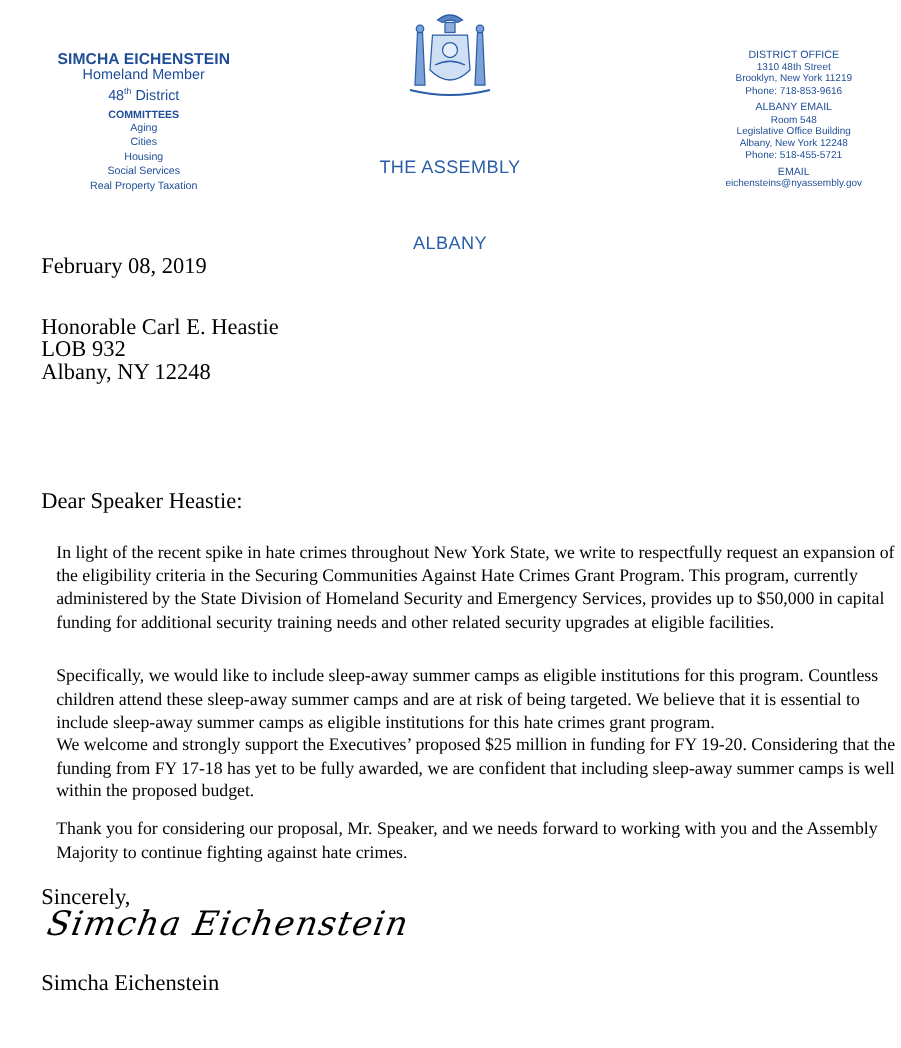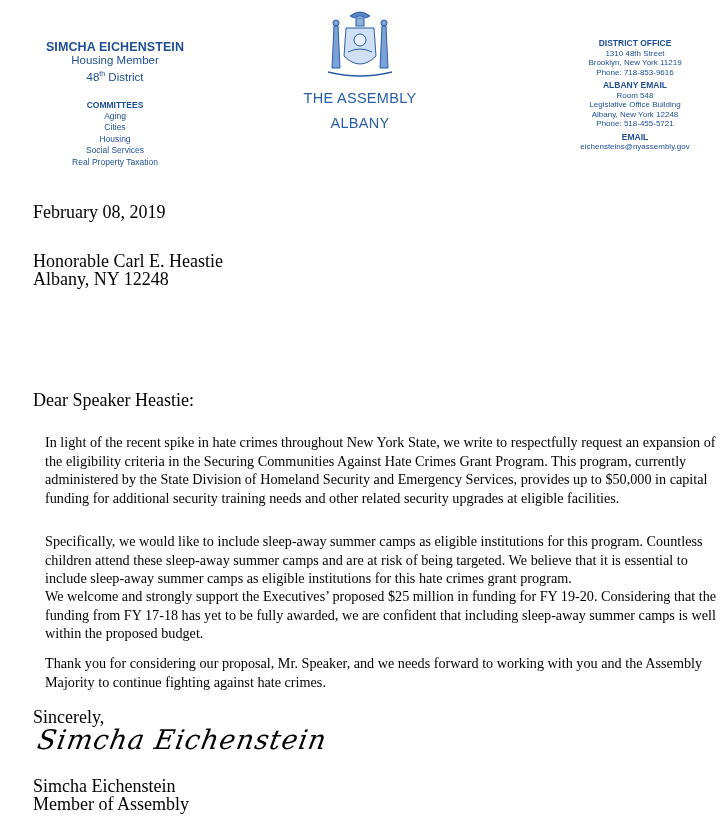--- a/index.html
+++ b/index.html
@@ -1,50 +1,50 @@
 <!DOCTYPE html>
 <html><head>
 <meta charset="utf-8">
 <style>
   html, body { margin: 0; padding: 0; background: #ffffff; }
   body { width: 721px; height: 838px; position: relative; overflow: hidden; font-family: "Liberation Serif", serif; color: #000; }
   .hdr { position: absolute; color: #1f4e96; font-family: "Liberation Sans", sans-serif; text-align: center; }
   .left-hdr { left: 10px; top: 40px; width: 210px; }
   .left-hdr .name { font-weight: bold; font-size: 12.5px; letter-spacing: 0.1px; line-height: 14px; }
   .left-hdr .role { font-size: 11.5px; line-height: 13px; }
-  .left-hdr .committees-title { font-weight: bold; font-size: 8.5px; margin-top: 16px; line-height: 11px; }
+  .left-hdr .committees-title { font-weight: bold; font-size: 8.5px; margin-top: 2px; line-height: 11px; }
   .left-hdr .committee { font-size: 8.5px; line-height: 11.5px; }
   .left-hdr sup { font-size: 7px; }
   .center-hdr { left: 250px; top: 6px; width: 220px; }
   .seal { width: 80px; height: 80px; margin: 0 auto; }
-  .center-hdr .line { font-size: 14.5px; line-height: 25px; letter-spacing: 0.3px; color: #2a5da8; }
+  .center-hdr .line { font-size: 14.5px; line-height: 25px; letter-spacing: 0.3px; color: #2a5da8; margin-top: 36px; }
   .center-hdr .line:first-of-type { margin-top: 6px; }
   .right-hdr { left: 555px; top: 38px; width: 160px; }
-  .right-hdr .ttl { font-weight: bold; font-size: 8.5px; line-height: 10.5px; }
+  .right-hdr .ttl { font-weight: normal; font-size: 8.5px; line-height: 10.5px; }
   .right-hdr .ln { font-size: 8px; line-height: 9.5px; }
   .right-hdr .gap { height: 3px; }
   .body-text { position: absolute; left: 33px; width: 670px; font-size: 18px; line-height: 18px; }
   .date { top: 203px; }
   .addr { top: 252px; }
   .salutation { top: 371px; margin-top: 20px; }
   .para { position: absolute; left: 33px; width: 680px; font-size: 14.2px; line-height: 18.6px; margin: 12px; }
   .p1 { top: 421px; }
   .p2 { top: 520px; }
   .p3 { top: 575px; }
   .p4 { top: 642px; }
   .closing { top: 708px; }
   .signature { position: absolute; left: 38px; top: 724px; font-family: "DejaVu Serif", serif; font-style: italic; font-size: 27px; letter-spacing: 1px; transform: skewX(-10deg); }
   .signer { top: 777px; }
 </style>
 </head>
 <body>
 
 <div class="hdr left-hdr">
   <div class="name">SIMCHA EICHENSTEIN</div>
-  <div class="role">Housing Member</div>
+  <div class="role">Homeland Member</div>
   <div class="role"><span>48</span><sup>th</sup> <span>District</span></div>
   <div class="committees-title">COMMITTEES</div>
   <div class="committee">Aging</div>
   <div class="committee">Cities</div>
   <div class="committee">Housing</div>
   <div class="committee">Social Services</div>
   <div class="committee">Real Property Taxation</div>
 </div>
 
 <div class="hdr center-hdr">
@@ -81,29 +81,29 @@
   <div class="ln">Phone: 518-455-5721</div>
   <div class="gap"></div>
   <div class="ttl">EMAIL</div>
   <div class="ln">eichensteins@nyassembly.gov</div>
 </div>
 
 <div class="body-text date">February 08, 2019</div>
 
 <div class="body-text addr">
   <div>Honorable Carl E. Heastie</div>
+  <div>LOB 932</div>
   <div>Albany, NY 12248</div>
 </div>
 
 <div class="body-text salutation">Dear Speaker Heastie:</div>
 
 <p class="para p1">In light of the recent spike in hate crimes throughout New York State, we write to respectfully request an expansion of the eligibility criteria in the Securing Communities Against Hate Crimes Grant Program. This program, currently administered by the State Division of Homeland Security and Emergency Services, provides up to $50,000 in capital funding for additional security training needs and other related security upgrades at eligible facilities.</p>
 <p class="para p2">Specifically, we would like to include sleep-away summer camps as eligible institutions for this program. Countless children attend these sleep-away summer camps and are at risk of being targeted. We believe that it is essential to include sleep-away summer camps as eligible institutions for this hate crimes grant program.</p>
 <p class="para p3">We welcome and strongly support the Executives’ proposed $25 million in funding for FY 19-20. Considering that the funding from FY 17-18 has yet to be fully awarded, we are confident that including sleep-away summer camps is well within the proposed budget.</p>
 <p class="para p4">Thank you for considering our proposal, Mr. Speaker, and we needs forward to working with you and the Assembly Majority to continue fighting against hate crimes.</p>
 
 <div class="body-text closing">Sincerely,</div>
 <div class="signature">Simcha Eichenstein</div>
 
 <div class="body-text signer">
   <div>Simcha Eichenstein</div>
-  <div>Member of Assembly</div>
 </div>
 
 </body></html>

